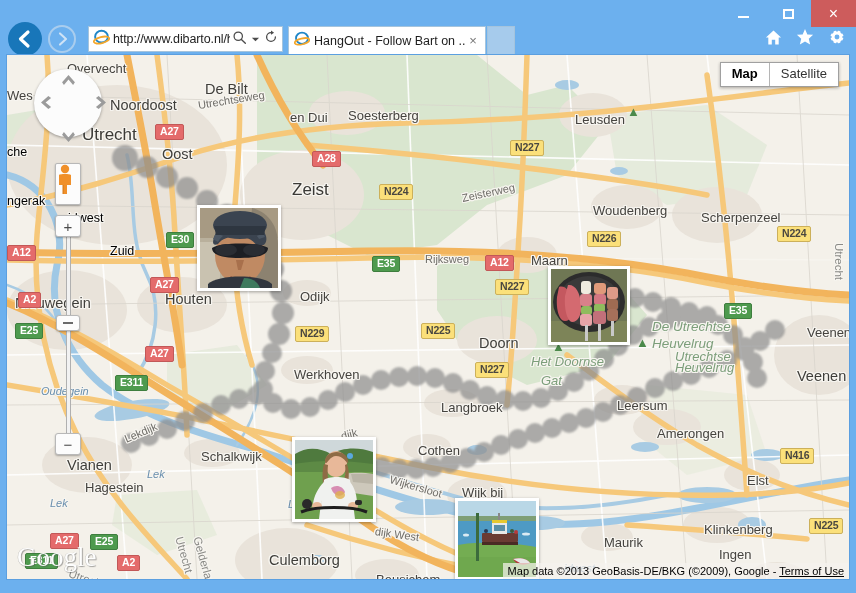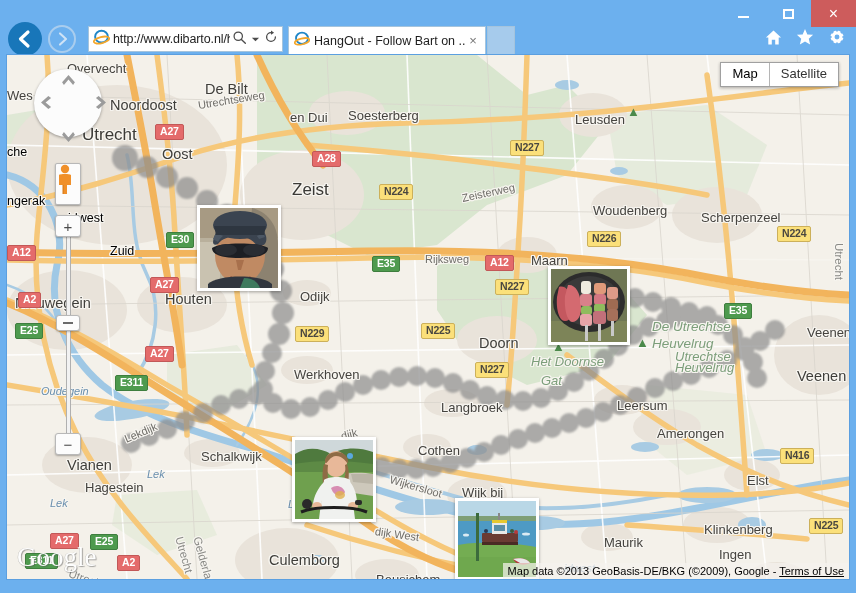--- a/index.html
+++ b/index.html
@@ -221,21 +221,21 @@
     display: flex;
     background: #fff;
     border: 1px solid #a0a0a0;
     box-shadow: 0 1px 3px rgba(0,0,0,0.3);
   }
   #maptype .mt {
     padding: 3px 11px 4px 11px;
     font-size: 13px; color: #333;
     line-height: 1.25;
   }
-  #maptype .mt.active { font-weight: 400; color: #000; }
+  #maptype .mt.active { font-weight: 700; color: #000; }
   #maptype .mt + .mt { border-left: 1px solid #b5b5b5; }
 
   
   #gwatermark {
     position: absolute; left: 10px; bottom: 6px;
     font-family: "Liberation Serif", serif;
     font-size: 27px; color: #ffffff;
     letter-spacing: 0px;
     text-shadow: 1px 1px 1px rgba(90,90,90,0.55), -0.5px -0.5px 0 rgba(130,130,130,.4);
     opacity: .97;

